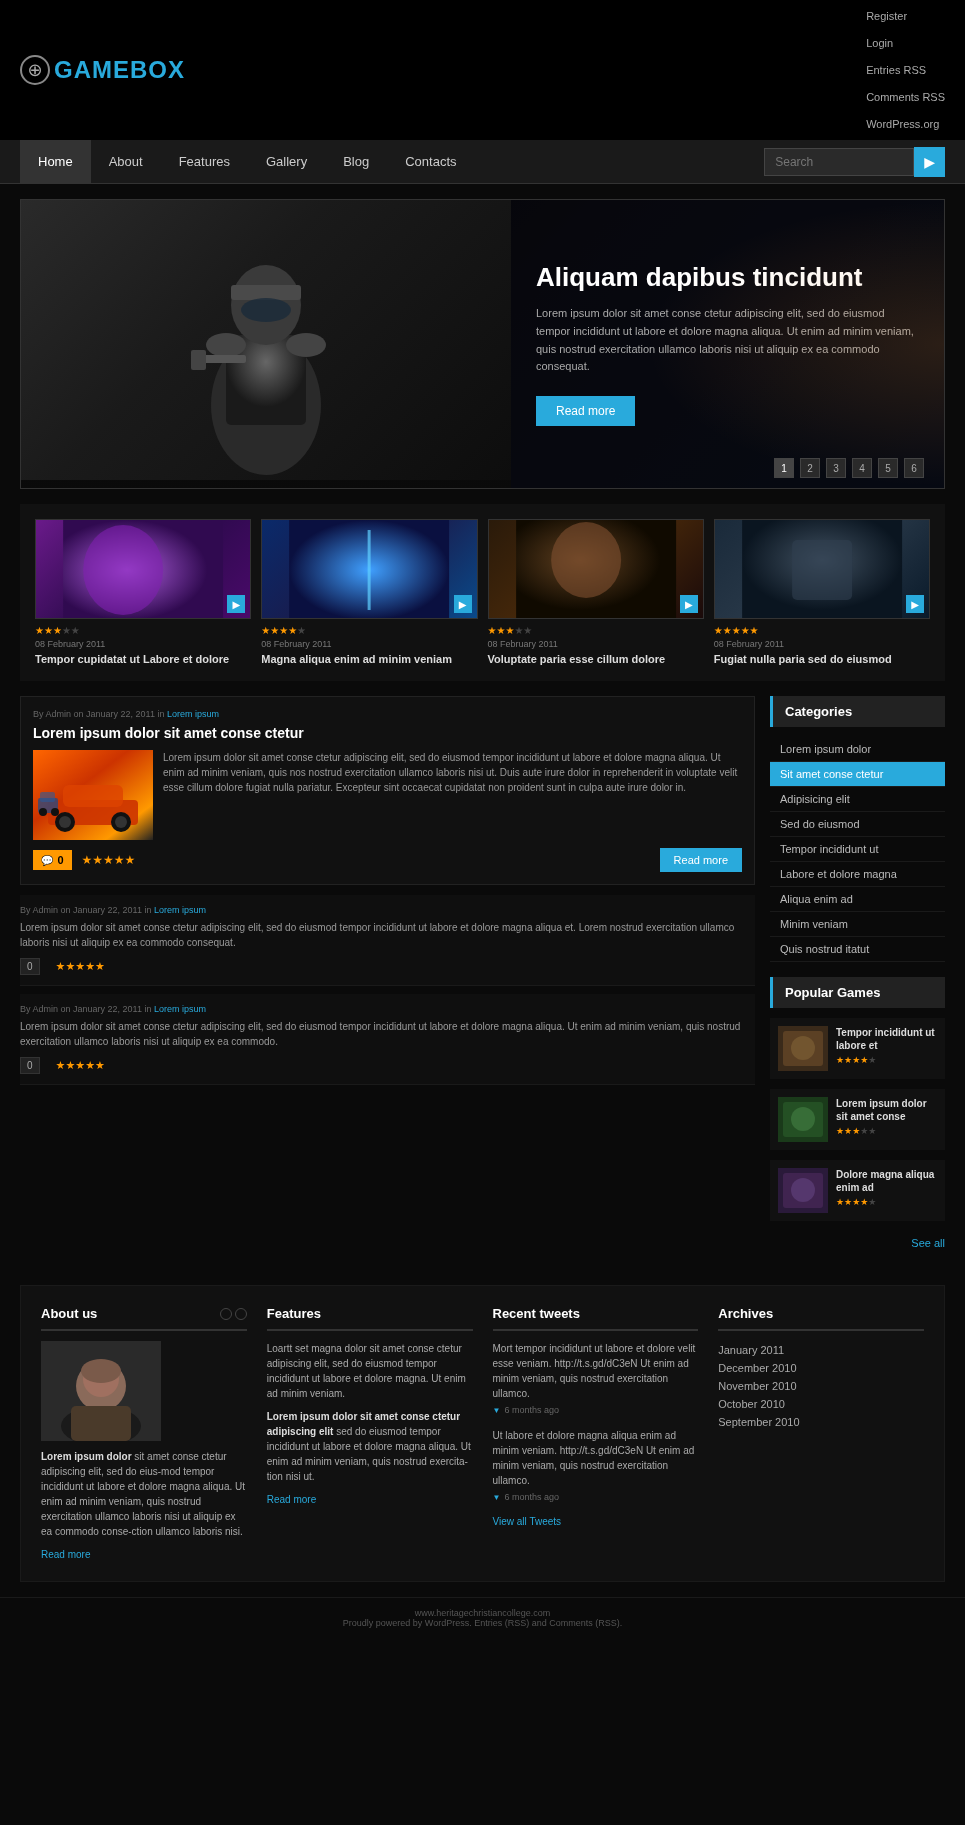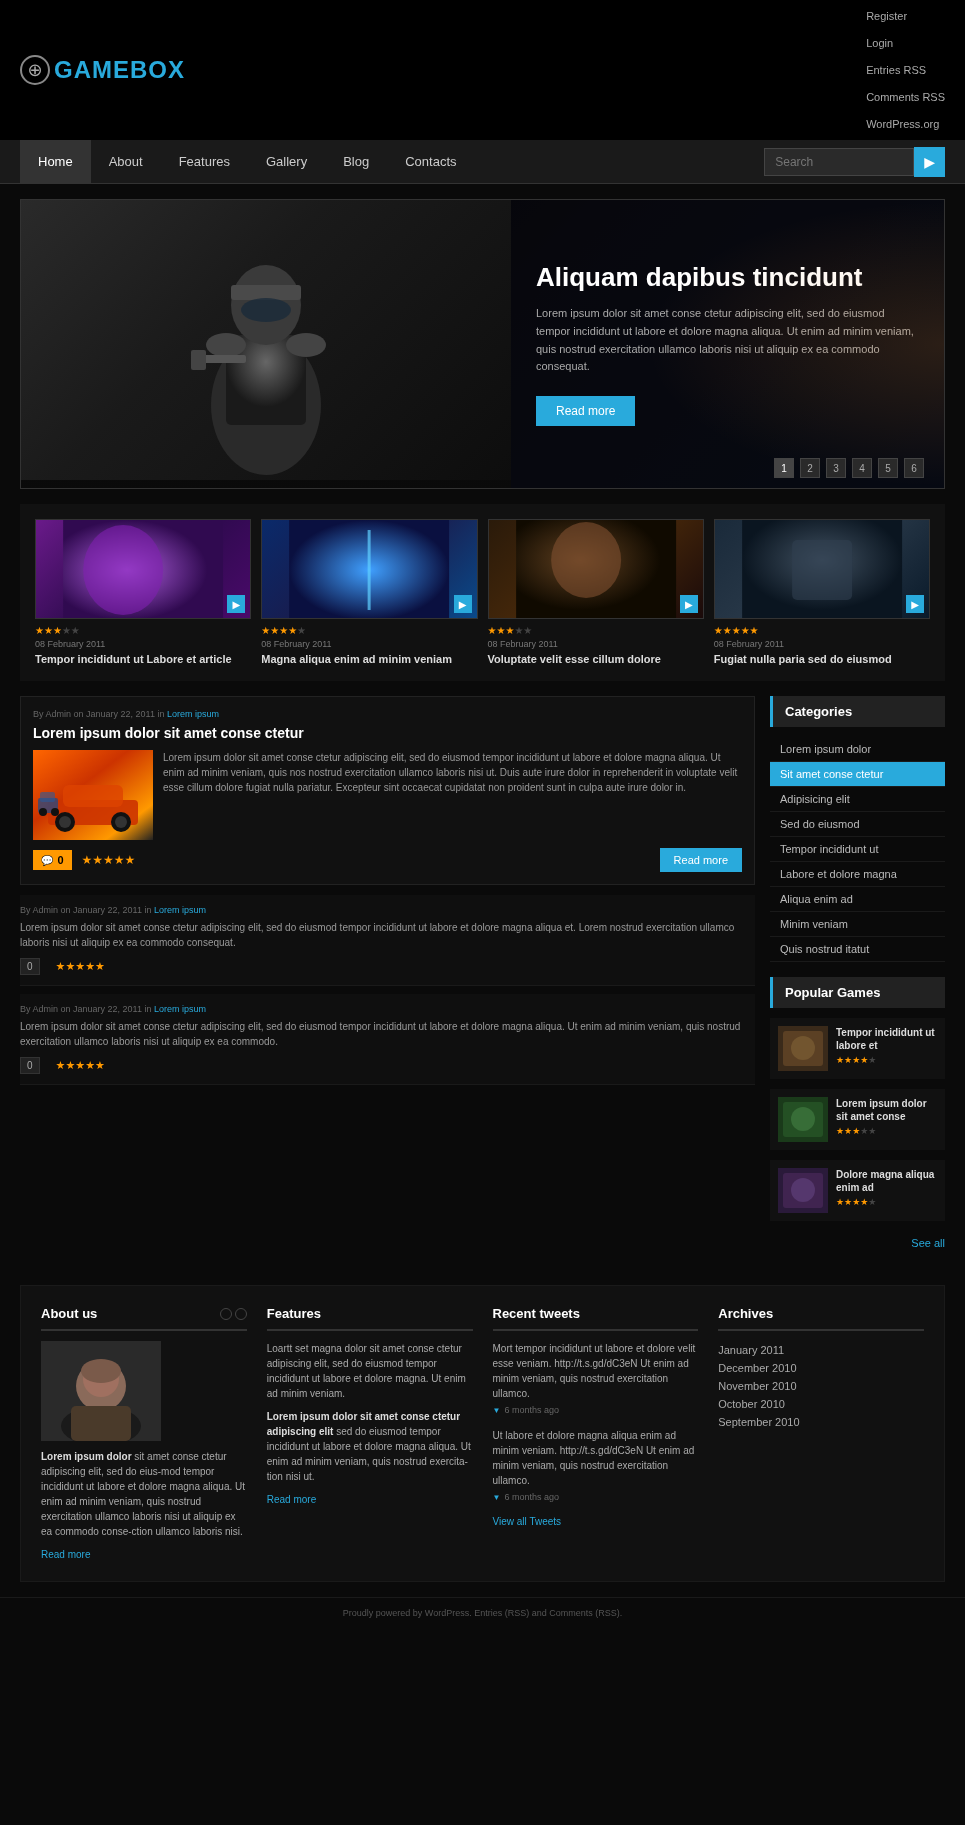--- a/index.html
+++ b/index.html
@@ -605,21 +605,21 @@
             </defs>
             <rect width="160" height="100" fill="url(#g1)"></rect>
             <ellipse cx="60" cy="50" rx="40" ry="45" fill="#8020b0" opacity="0.6"></ellipse>
             <circle cx="55" cy="30" rx="20" fill="#cc60ff" opacity="0.5"></circle>
           </svg>
       </div>
       <div class="thumb-arrow">▶</div>
     </div>
     <div class="stars">★★★<span class="empty">★★</span></div>
     <div class="thumb-date">08 February 2011</div>
-    <div class="thumb-title">Tempor incididunt ut Labore et article</div>
+    <div class="thumb-title">Tempor cupidatat ut Labore et dolore</div>
   </div>
   <div class="thumb-item">
     <div class="thumb-img">
       <div class="thumb-img-bg game2">
         <svg width="100%" height="100" viewBox="0 0 160 100">
             <defs>
               <radialGradient id="g2" cx="50%" cy="50%">
                 <stop offset="0%" stop-color="#40a0ff"></stop>
                 <stop offset="100%" stop-color="#0a1040"></stop>
               </radialGradient>
@@ -647,21 +647,21 @@
             </defs>
             <rect width="160" height="100" fill="url(#g3)"></rect>
             <ellipse cx="70" cy="40" rx="35" ry="38" fill="#805030" opacity="0.6"></ellipse>
             <circle cx="65" cy="35" rx="15" fill="#a06030" opacity="0.5"></circle>
           </svg>
       </div>
       <div class="thumb-arrow">▶</div>
     </div>
     <div class="stars">★★★<span class="empty">★★</span></div>
     <div class="thumb-date">08 February 2011</div>
-    <div class="thumb-title">Voluptate velit esse cillum dolore</div>
+    <div class="thumb-title">Voluptate paria esse cillum dolore</div>
   </div>
   <div class="thumb-item">
     <div class="thumb-img">
       <div class="thumb-img-bg game4">
         <svg width="100%" height="100" viewBox="0 0 160 100">
             <defs>
               <radialGradient id="g4" cx="50%" cy="40%">
                 <stop offset="0%" stop-color="#405060"></stop>
                 <stop offset="100%" stop-color="#0a1520"></stop>
               </radialGradient>
@@ -868,14 +868,15 @@
       <li><a href="#">January 2011</a></li>
       <li><a href="#">December 2010</a></li>
       <li><a href="#">November 2010</a></li>
       <li><a href="#">October 2010</a></li>
       <li><a href="#">September 2010</a></li>
     </ul>
   </div>
 </div>
 
 <div class="page-footer">
+  <div>www.heritagechristiancollege.com</div>
   <div>Proudly powered by WordPress. Entries (RSS) and Comments (RSS).</div>
 </div>
 
 </body></html>

